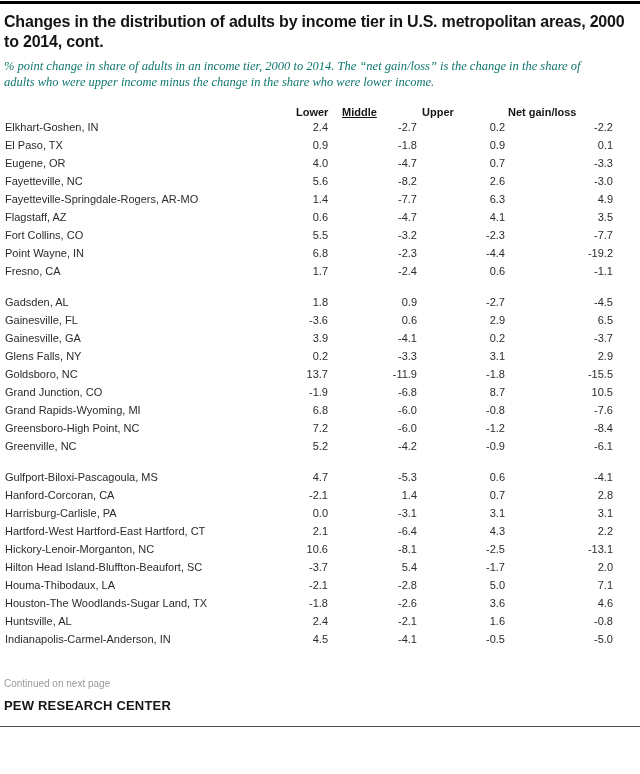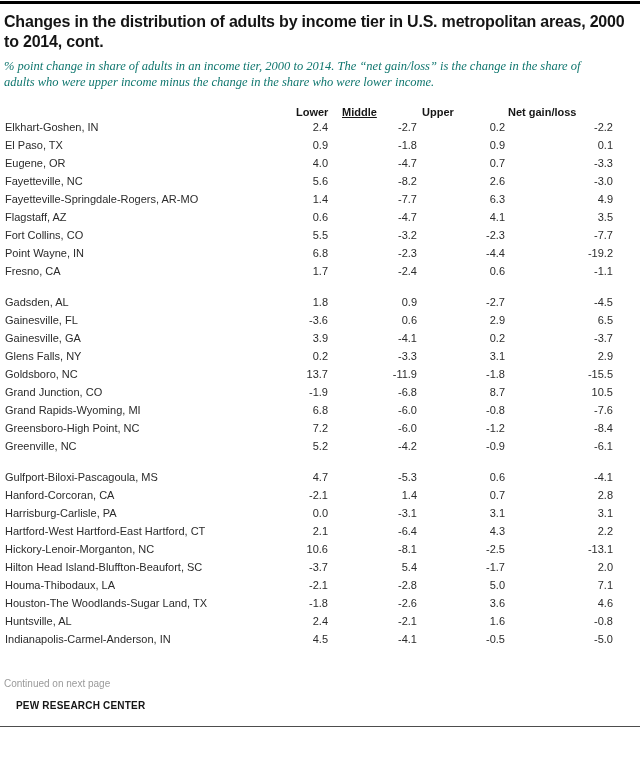--- a/index.html
+++ b/index.html
@@ -87,22 +87,22 @@
   td.v-upper  { padding-right: 3px; }
   td.v-net    { padding-right: 19px; }
   tr.group-spacer td { height: 13px; }
   .continued {
     margin: 29px 0 0 4px;
     font-size: 10px;
     line-height: 13px;
     color: #9a9a9a;
   }
   .source {
-    margin: 9px 0 0 16px;
-    font-size: 10px;
+    margin: 9px 0 0 4px;
+    font-size: 13px;
     line-height: 13px;
     font-weight: bold;
     letter-spacing: 0.2px;
     color: #161616;
   }
   .bottom-rule {
     height: 1px;
     background: #4d4d4d;
     margin-top: 14px;
   }

